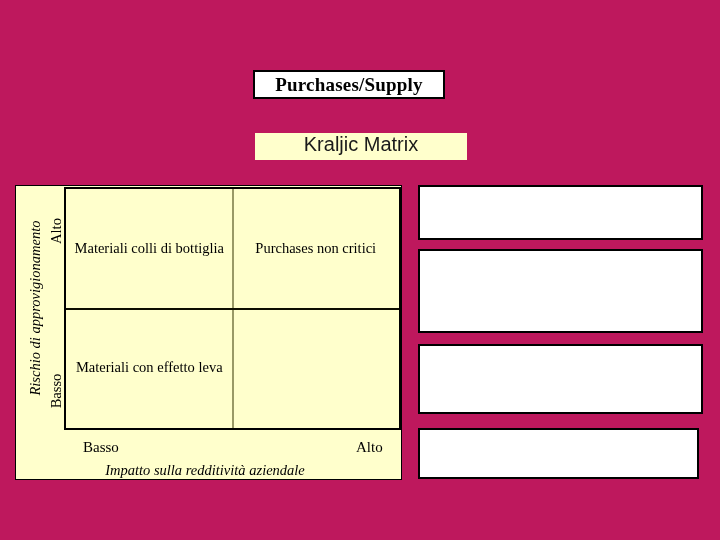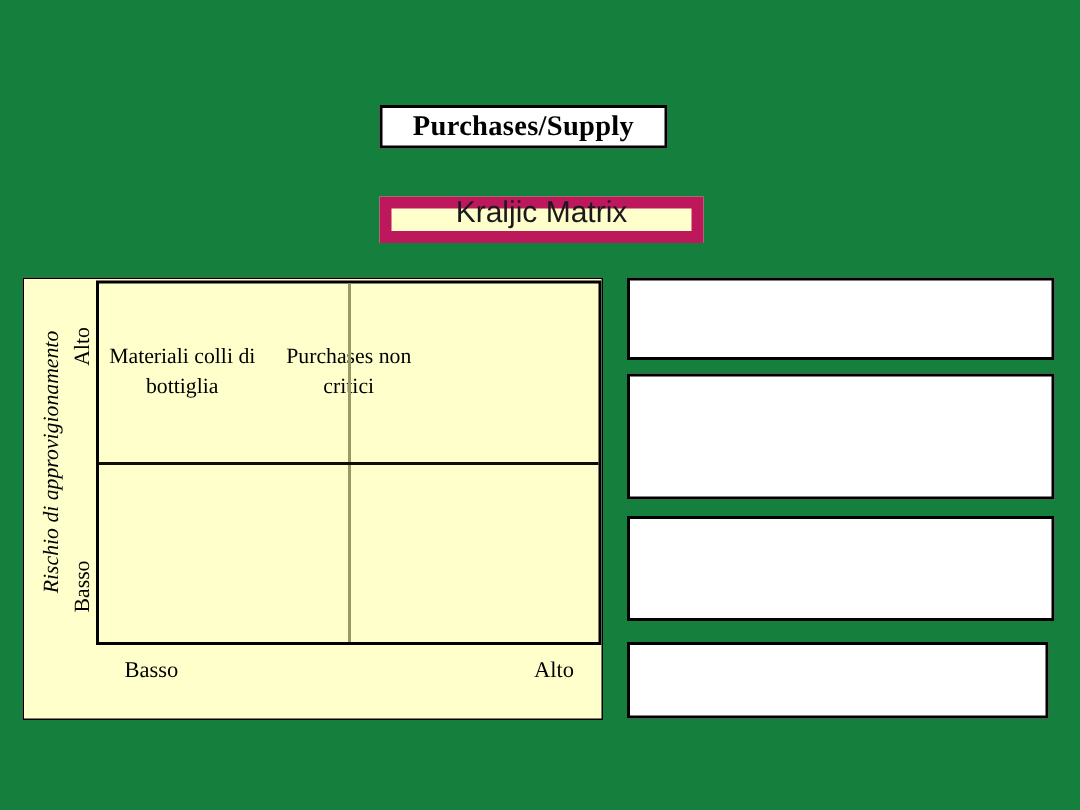--- a/index.html
+++ b/index.html
@@ -1,41 +1,41 @@
 <!DOCTYPE html>
 <html><head>
 <meta charset="utf-8">
 <style>
   html, body { margin: 0; padding: 0; background: #ffffff; }
   .slide {
     position: relative;
     width: 720px;
     height: 540px;
-    background: #15803d;
+    background: #be185d;
     font-family: "Liberation Serif", serif;
     color: #000000;
     overflow: hidden;
   }
 
   
   .title-box {
     position: absolute; left: 253px; top: 70px;
     width: 192px; height: 29px;
     background: #ffffff; border: 2px solid #000000;
     box-sizing: border-box;
     display: flex; align-items: center; justify-content: center;
   }
   .title-box span { font-weight: bold; font-size: 19px; letter-spacing: 0.2px; }
 
   .subtitle-box {
     position: absolute; left: 253px; top: 131px;
     width: 216px; height: 31px;
-    background: #FFFFCC; border: 8px solid #be185d;
+    background: #FFFFCC; border: 2px solid #be185d;
     box-sizing: border-box;
-    display: flex; align-items: flex-end; justify-content: center;
+    display: flex; align-items: flex-start; justify-content: center;
     font-family: "Liberation Sans", sans-serif;
   }
   .subtitle-box span { font-size: 20px; color: #1a1a1a; }
 
   
   .matrix-region {
     position: absolute; left: 15px; top: 185px;
     width: 387px; height: 295px;
     background: #FFFFCC;
     border: 1px solid #000000;
@@ -55,21 +55,21 @@
     background: #999966;
   }
   .hdiv {
     position: absolute; top: 50%; margin-top: -1px;
     left: 0; right: 0; height: 2px;
     background: #0d0d00;
   }
   .cells {
     position: absolute; left: 0; top: 0; right: 0; bottom: 0;
     display: grid;
-    grid-template-columns: 1fr 1fr 1fr;
+    grid-template-columns: 1fr 1fr;
     grid-template-rows: 1fr 1fr;
   }
   .cell {
     display: flex; align-items: center; justify-content: center;
     text-align: center;
     font-size: 14.5px; line-height: 1.35;
   }
   .cell span { max-width: 150px; display: inline-block; }
 
   
@@ -125,26 +125,30 @@
   <div class="rot y-low">Basso</div>
 
   <div class="matrix-grid">
     <div class="cells">
       <div class="cell">
         <span>Materiali colli di bottiglia</span>
       </div>
       <div class="cell">
         <span>Purchases non critici</span>
       </div>
+      <div class="cell">
+        <span>Materiali con effetto leva</span>
+      </div>
     </div>
     <div class="vdiv"></div>
     <div class="hdiv"></div>
   </div>
 
   <div class="x-low">Basso</div>
   <div class="x-high">Alto</div>
+  <div class="x-axis-title">Impatto sulla redditività aziendale</div>
 
   <div class="note-box n1"></div>
   <div class="note-box n2"></div>
   <div class="note-box n3"></div>
   <div class="note-box n4"></div>
 
 </div>
 
 </body></html>

